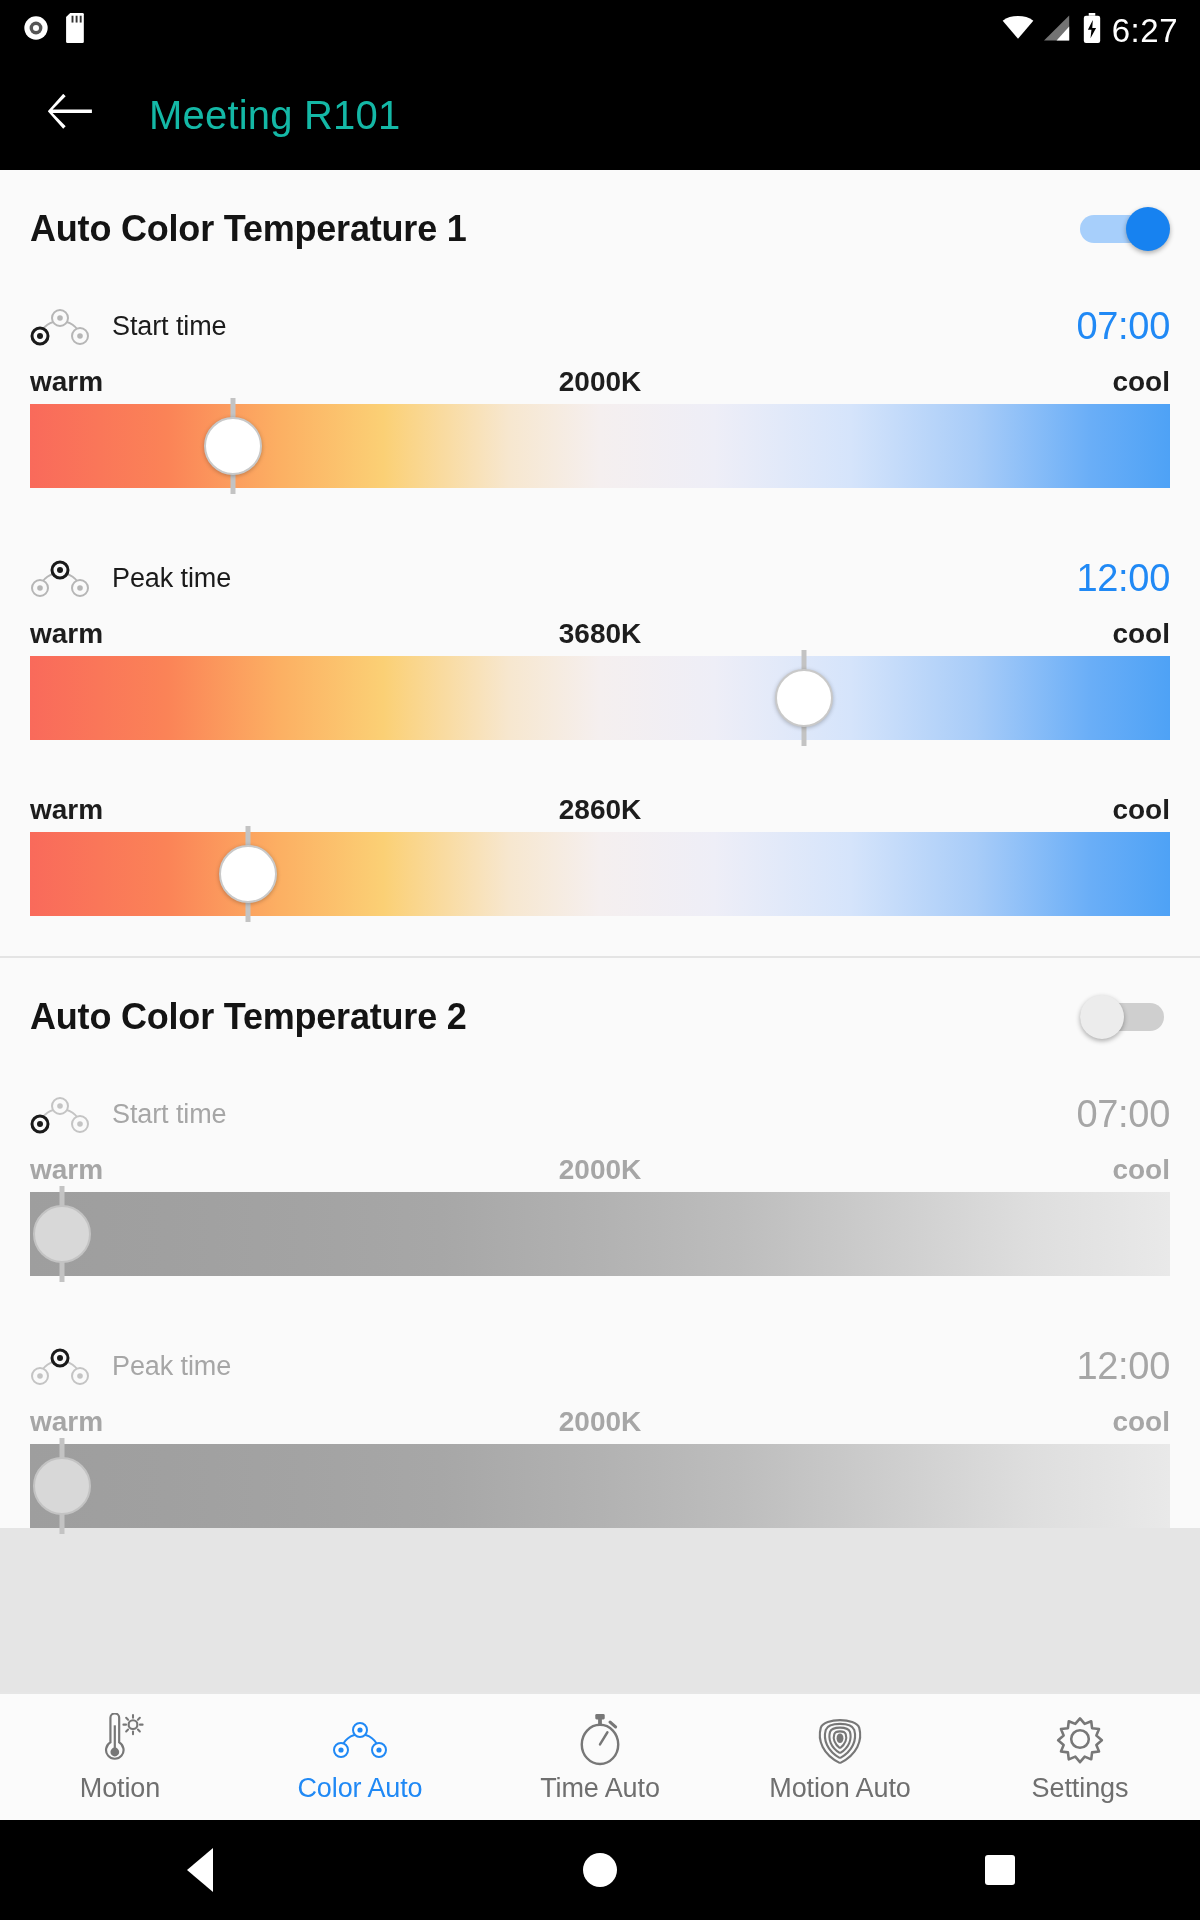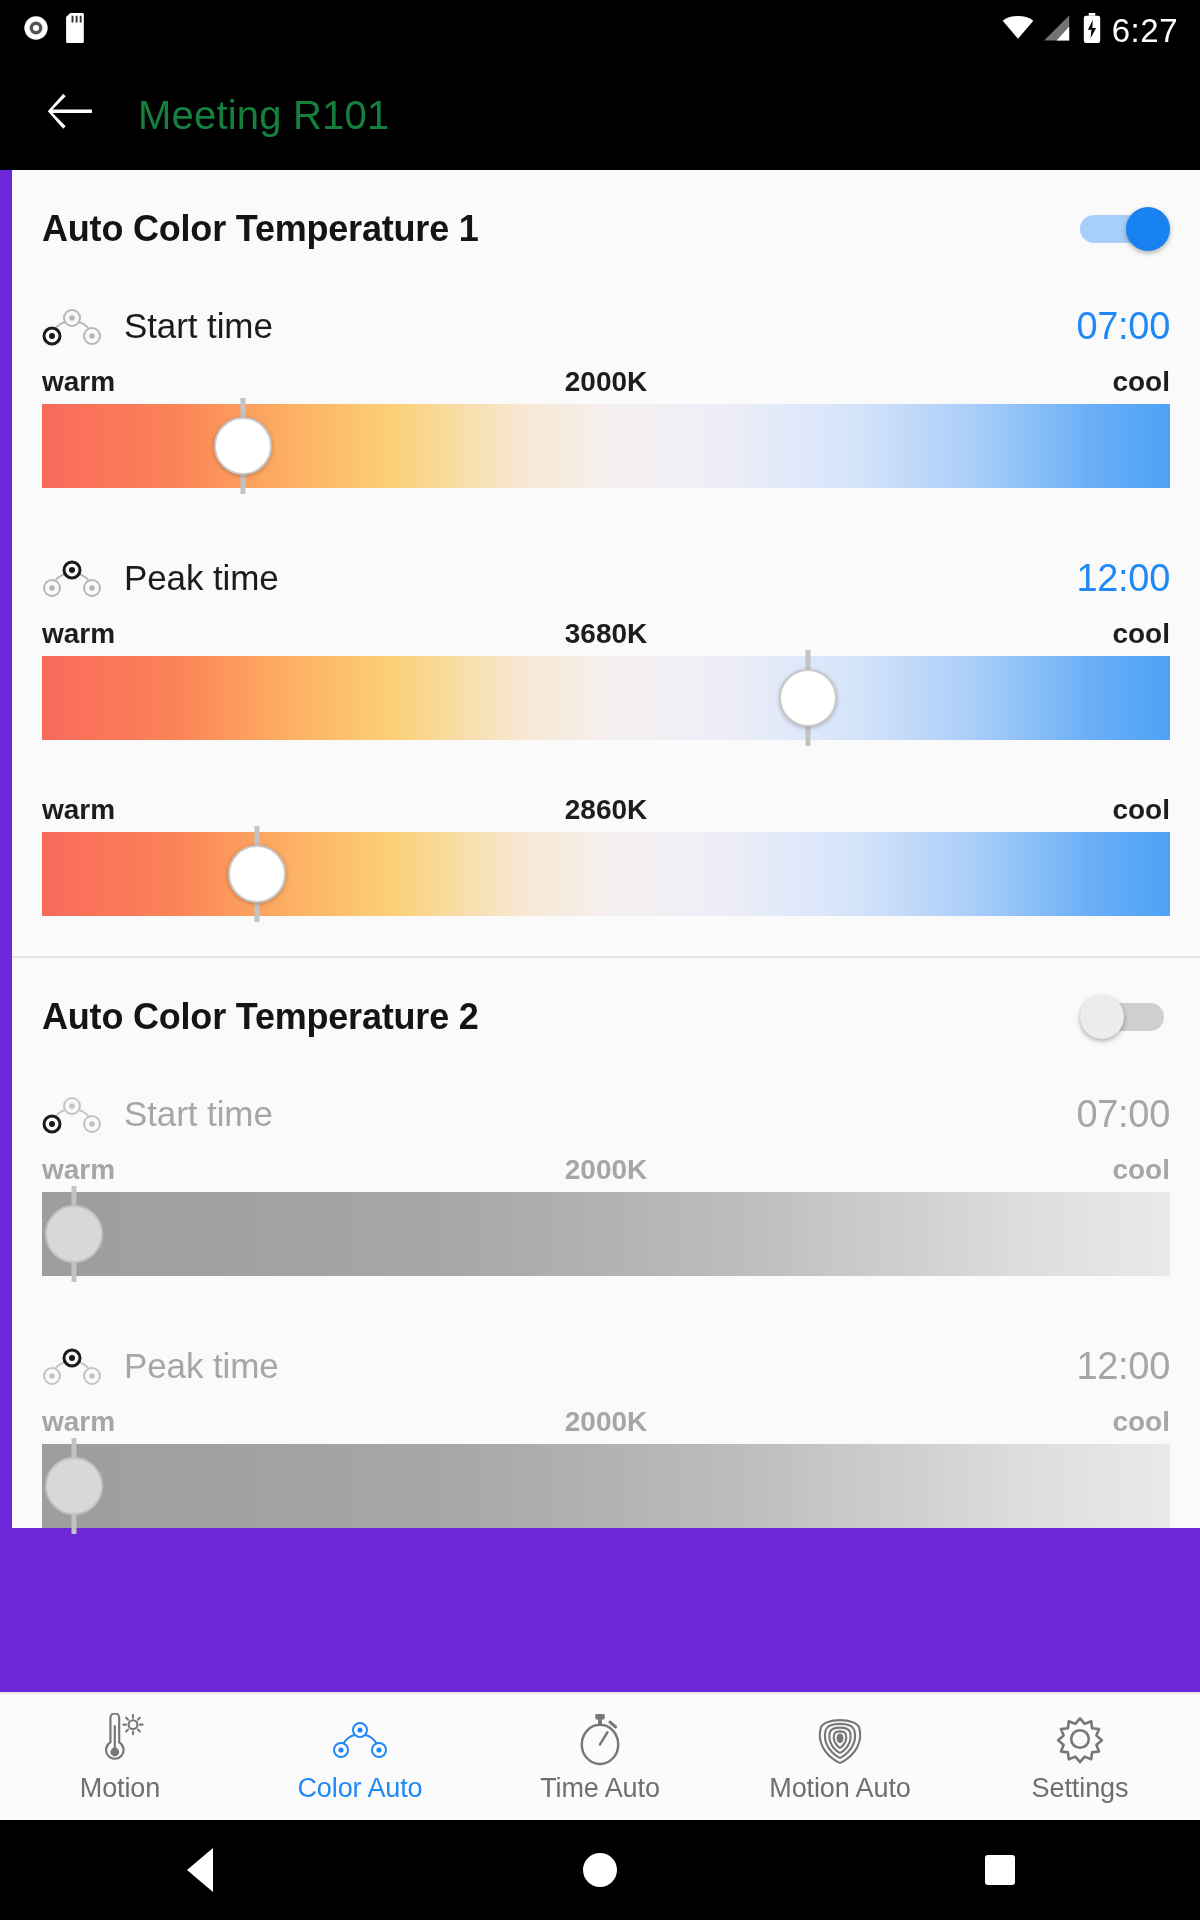--- a/index.html
+++ b/index.html
@@ -16,29 +16,30 @@
     height:60px; background:#000; color:#fff;
     display:flex; align-items:center; padding:0 22px;
     flex:0 0 60px;
   }
   .sb-left { display:flex; align-items:center; gap:16px; }
   .sb-right { margin-left:auto; display:flex; align-items:center; gap:10px;justify-content:space-between; }
   .sb-time { font-size:33px; font-weight:400; letter-spacing:0.5px; line-height:1; }
 
   
   .appbar {
-    height:110px; background:#000; color:#15803d;
+    height:110px; background:#000; color:#14b8a6;
     display:flex; align-items:center; padding:0 44px;
     flex:0 0 110px;
+    gap:11px;
   }
   .back-btn { width:54px; height:54px; display:flex; align-items:center; justify-content:center; cursor:pointer; }
   .appbar-title { font-size:40px; font-weight:400; margin-left:40px; letter-spacing:0.2px; }
 
   
-  .content { flex:1 1 auto; background:#6d28d9; overflow:hidden; position:relative;padding-left:12px; }
+  .content { flex:1 1 auto; background:#e5e5e5; overflow:hidden; position:relative; }
 
   .group { padding:0 0 0 0; background:#fafafa; }
   .group + .group { border-top:2px solid #e4e4e4; }
 
   .group-header {
     display:flex; align-items:center; justify-content:space-between;
     padding:36px 30px 30px 30px;
   }
   .group-title { font-size:36px; font-weight:700; color:#141414; letter-spacing:-0.2px; }
   .group-title.off { color:#141414; }
@@ -53,21 +54,21 @@
     box-shadow:0 2px 5px rgba(0,0,0,0.32);
   }
   .toggle.on .track { background:#a7cffb; }
   .toggle.on .thumb { right:0; background:#1782f0; }
   .toggle.off .track { background:#cfcfcf; }
   .toggle.off .thumb { left:0; background:#ececec; }
 
   
   .row { padding:0 30px; }
   .row-head { display:flex; align-items:center; padding:20px 0 8px 0; }
-  .row-label { font-size:35px; color:#1b1b1b; margin-left:22px; letter-spacing:-0.1px; }
+  .row-label { font-size:27px; color:#1b1b1b; margin-left:22px; letter-spacing:-0.1px; }
   .row-label.dim { color:#a6a6a6; }
   .row-time { margin-left:auto; font-size:38px; font-weight:500; color:#2089f5; letter-spacing:-0.3px; }
   .row-time.dim { color:#a6a6a6; font-weight:400; }
 
   .scale {
     display:flex; align-items:baseline; justify-content:space-between;
     padding:8px 0 6px 0; font-size:28px; color:#1d1d1d;font-weight:bold;
   }
   .scale.dim { color:#a6a6a6; }
   .scale .mid { position:absolute; left:50%; transform:translateX(-50%); }

